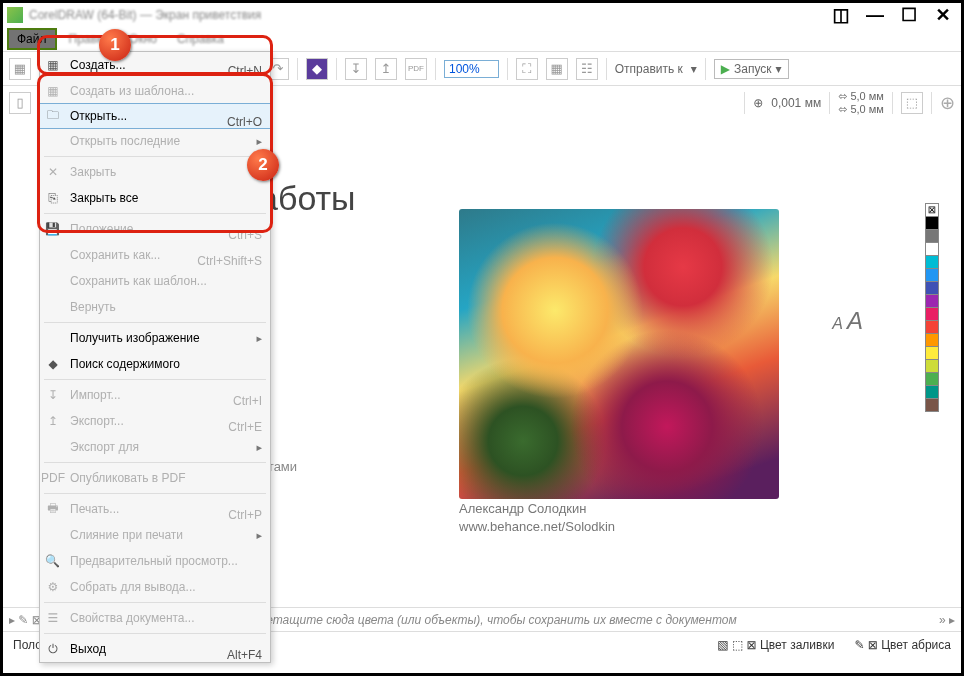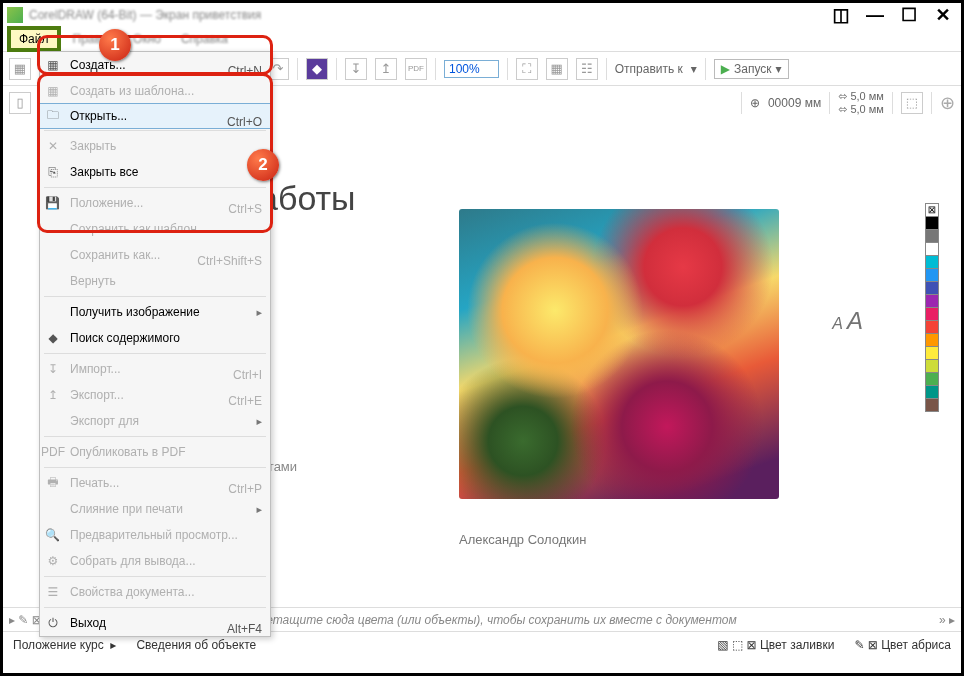--- a/index.html
+++ b/index.html
@@ -6,39 +6,39 @@
 body { background: #fff; width: 964px; height: 676px; position: relative; overflow: hidden; border: 3px solid #000; }
 
 .titlebar { height: 24px; display: flex; align-items: center; padding: 0 4px; background: #fff; }
 .titlebar-icon { width: 16px; height: 16px; background: linear-gradient(135deg,#8bc34a,#4caf50); margin-right: 6px; }
 .titlebar-text { font-size: 12px; color: #888; filter: blur(1.2px); flex: 1; }
 .sysbtns { display: flex; gap: 18px; align-items: center; margin-right: 6px; }
 .sysbtn { width: 16px; height: 16px; display: flex; align-items: center; justify-content: center; font-size: 18px; font-weight: bold; cursor: pointer; }
 
 .menubar { height: 24px; display: flex; align-items: center; padding: 0 4px; gap: 4px; position: relative; }
 .menuitem { padding: 2px 8px; font-size: 12px; color: #888; filter: blur(1px); }
-.menuitem.active { filter: none; color: #000; border: 4px solid #4d7c0f; background: #fef9c3; }
+.menuitem.active { filter: none; color: #000; border: 2px solid #4d7c0f; background: #737373; }
 
 .toolbar1, .toolbar2 { height: 34px; border-top: 1px solid #ddd; display: flex; align-items: center; padding: 0 6px; gap: 8px; font-size: 12px; color: #666; }
 .tbtn { width: 22px; height: 22px; border: 1px solid #ccc; display: flex; align-items: center; justify-content: center; color: #999; font-size: 13px; }
 .tsep { width: 1px; height: 22px; background: #ddd; }
 .zoom { border: 1px solid #7aaed6; padding: 1px 18px 1px 4px; color: #0055dd; background: #fff; }
 .launch { border: 1px solid #bbb; padding: 2px 6px; display: flex; align-items: center; gap: 4px; }
 
 .workspace { position: absolute; top: 116px; left: 36px; right: 40px; bottom: 60px; background: #fff; }
 .welcome-title { position: absolute; left: 220px; top: 60px; font-size: 34px; font-weight: 300; color: #444; }
 .artwork { position: absolute; left: 420px; top: 90px; width: 320px; height: 290px; border-radius: 3px; overflow: hidden;
   background:
     radial-gradient(circle at 30% 35%, #fce96b 0%, #f8b24c 18%, transparent 30%),
     radial-gradient(circle at 70% 20%, #e63946 0%, #d12e3c 12%, transparent 28%),
     radial-gradient(circle at 65% 75%, #c2185b 0%, #8e1a4a 15%, transparent 32%),
     radial-gradient(circle at 20% 80%, #3a6b2e 0%, #2d5223 10%, transparent 24%),
     linear-gradient(160deg, #2e7a8a 0%, #25a5c4 25%, #f7d96a 45%, #e85a38 65%, #5a1f5e 90%);
 }
-.caption { position: absolute; left: 420px; top: 412px; font-size: 13px; color: #777; line-height: 1.4; }
+.caption { position: absolute; left: 420px; top: 381px; font-size: 13px; color: #777; line-height: 1.4; }
 
 .filemenu { position: absolute; top: 48px; left: 36px; width: 232px; background: #f6f6f6; border: 1px solid #bfbfbf; box-shadow: 2px 2px 6px rgba(0,0,0,.2); z-index: 50; }
 .fmrow { display: flex; align-items: center; height: 26px; padding: 0 8px 0 4px; font-size: 12px; gap: 8px; }
 .fmrow .mi-ic { width: 18px; height: 18px; display: flex; align-items: center; justify-content: center; color: #555; }
 .fmrow .mi-label { flex: 1; color: #000; }
 .fmrow .mi-short { color: #555; margin-top: 11px; }
 .fmrow.disabled .mi-label, .fmrow.disabled .mi-short, .fmrow.disabled .mi-ic { color: #b0b0b0; }
 .fmrow.hover { background: #e6f2fb; border: 1px solid #7aaed6; margin: -1px; }
 .fmsep { height: 1px; background: #ddd; margin: 2px 4px; }
 .submenu-arrow::after { content: "▸"; color: #777; font-size: 11px; }
@@ -119,38 +119,39 @@
   <div class="tbtn">▯</div>
   <div class="tbtn">▭</div>
   <div class="tsep"></div>
   <div class="tbtn">⿻</div>
   <div class="tbtn">▯</div>
   <div class="tsep"></div>
   <span>Единицы:</span>
   <span>▾</span>
   <div class="tsep" style="margin-left:auto"></div>
   <span>⊕</span>
-  <span>00009 мм</span>
+  <span>0,001 мм</span>
   <div class="tsep"></div>
   <div style="font-size:11px;line-height:1.1">
     <div>⬄ <span>5,0 мм</span></div>
     <div>⬄ <span>5,0 мм</span></div>
   </div>
   <div class="tsep"></div>
   <div class="tbtn">⬚</div>
   <div class="tsep"></div>
   <span style="font-size:18px;color:#aaa">⊕</span>
 </div>
 
 <div class="workspace">
   <div class="welcome-title">аботы</div>
   <div style="position:absolute;left:200px;top:340px;color:#888;font-size:13px">онентами</div>
   <div class="artwork"></div>
   <div class="caption">
     <div>Александр Солодкин</div>
+    <div>www.behance.net/Solodkin</div>
   </div>
   <div class="textsize">
     <span style="font-size:16px">A</span>&nbsp;<span style="font-size:24px">A</span>
   </div>
 </div>
 
 <div class="filemenu" id="filemenu">
     <div class="fmrow">
       <span class="mi-ic">▦</span>
       <span class="mi-label">Создать...</span>
@@ -158,43 +159,48 @@
     </div>
     <div class="fmrow disabled">
       <span class="mi-ic">▦</span>
       <span class="mi-label">Создать из шаблона...</span>
     </div>
     <div class="fmrow hover">
       <span class="mi-ic">🗀</span>
       <span class="mi-label">Открыть...</span>
       <span class="mi-short">Ctrl+O</span>
     </div>
+    <div class="fmrow disabled">
+      <span class="mi-ic"></span>
+      <span class="mi-label">Открыть последние</span>
+      <span class="submenu-arrow"></span>
+    </div>
     <div class="fmsep"></div>
     <div class="fmrow disabled">
       <span class="mi-ic">✕</span>
       <span class="mi-label">Закрыть</span>
     </div>
     <div class="fmrow">
       <span class="mi-ic">⎘</span>
       <span class="mi-label">Закрыть все</span>
     </div>
     <div class="fmsep"></div>
     <div class="fmrow disabled">
       <span class="mi-ic">💾</span>
       <span class="mi-label">Положение...</span>
       <span class="mi-short">Ctrl+S</span>
     </div>
     <div class="fmrow disabled">
       <span class="mi-ic"></span>
-      <span class="mi-label">Сохранить как шаблон...</span>
-    </div>
-    <div class="fmrow disabled">
-      <span class="mi-ic"></span>
       <span class="mi-label">Сохранить как...</span>
       <span class="mi-short">Ctrl+Shift+S</span>
+    </div>
+    <div class="fmrow disabled">
+      <span class="mi-ic"></span>
+      <span class="mi-label">Сохранить как шаблон...</span>
     </div>
     <div class="fmrow disabled">
       <span class="mi-ic"></span>
       <span class="mi-label">Вернуть</span>
     </div>
     <div class="fmsep"></div>
     <div class="fmrow">
       <span class="mi-ic"></span>
       <span class="mi-label">Получить изображение</span>
       <span class="submenu-arrow"></span>

